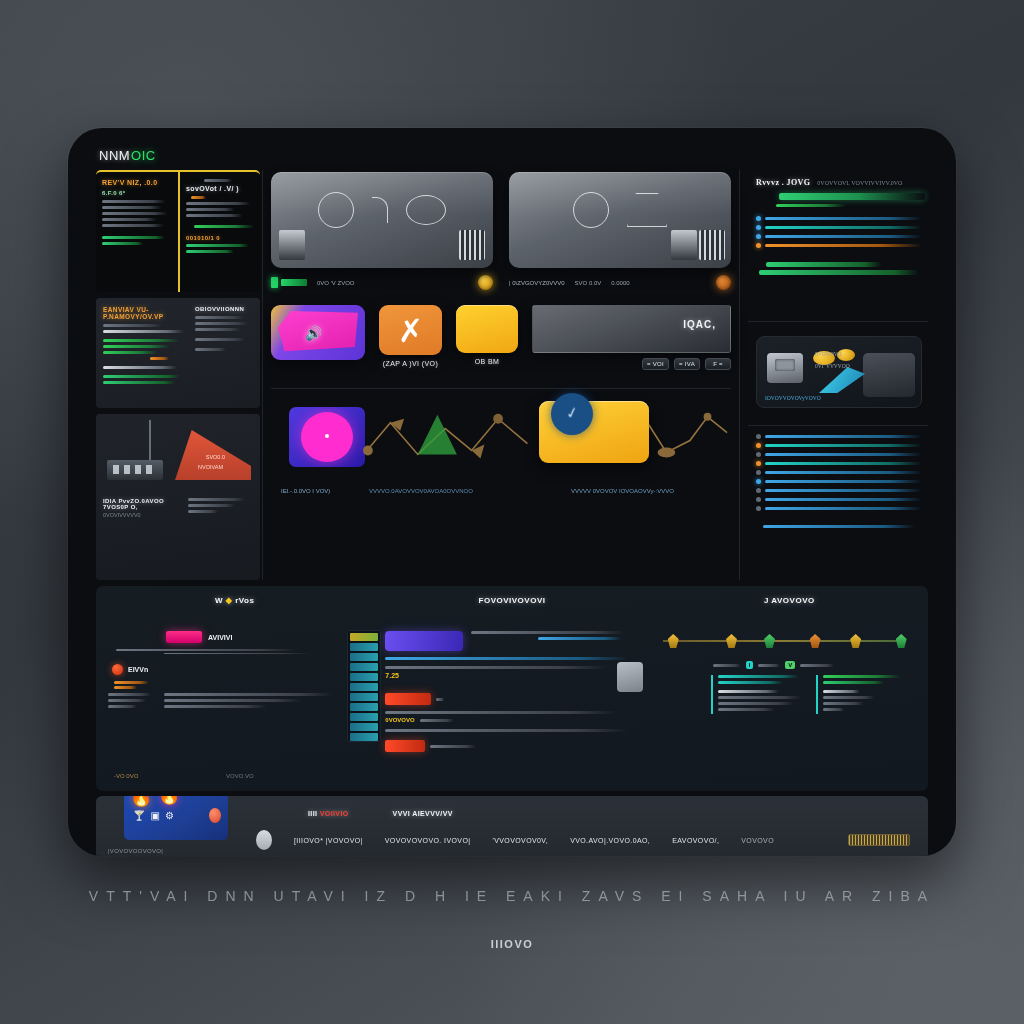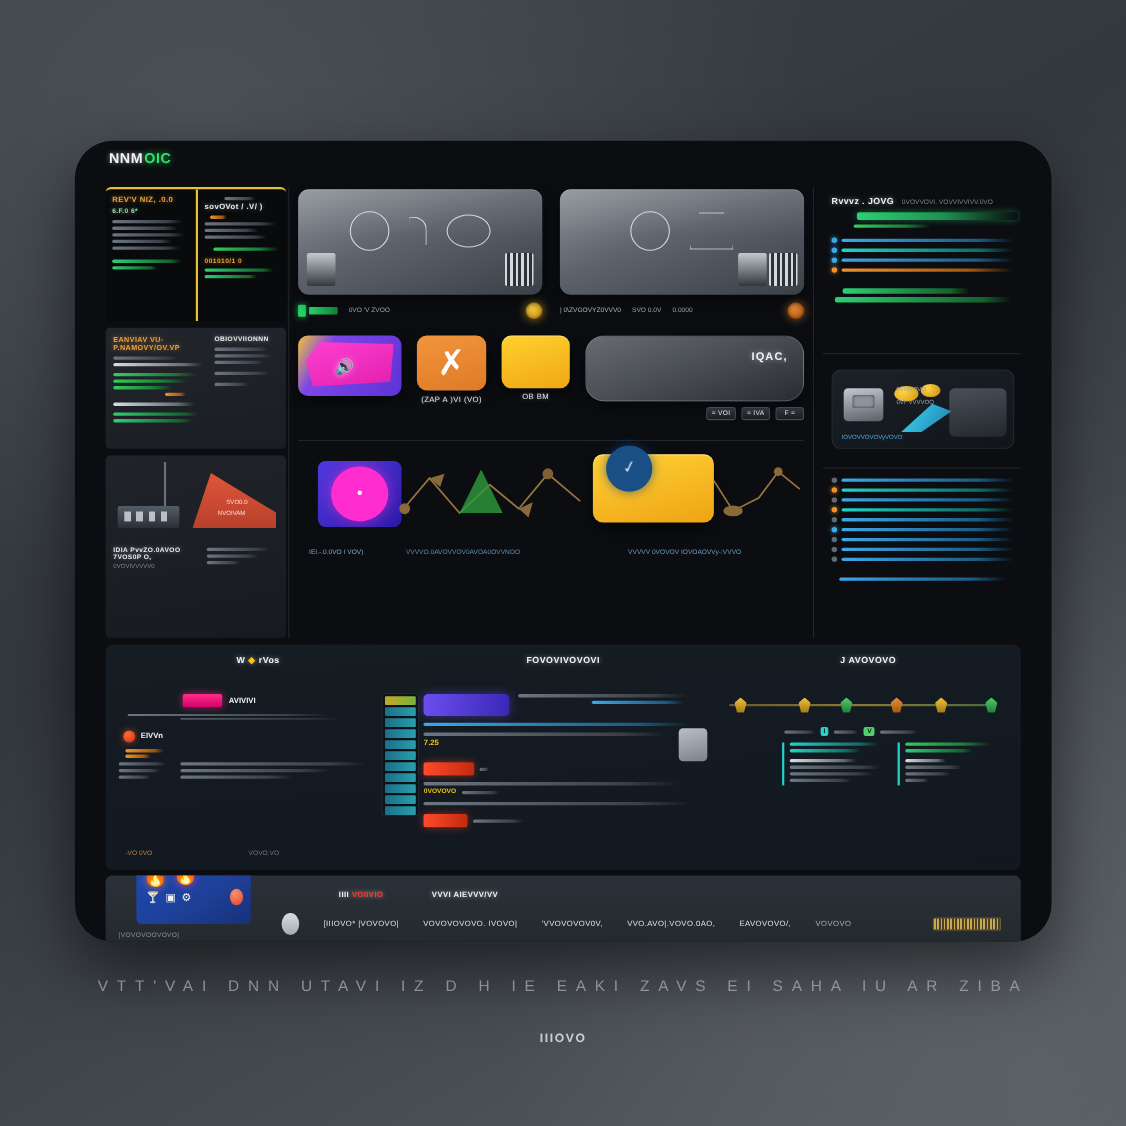--- a/index.html
+++ b/index.html
@@ -19,22 +19,22 @@
   .device {
     position: absolute; left: 68px; top: 128px;
     width: 888px; height: 728px;
     background: #0b0d11;
     border-radius: 34px;
     box-shadow: 0 26px 60px rgba(0,0,0,.55), 0 0 0 1px rgba(255,255,255,.035);
     overflow: hidden;
   }
 
   .logo {
-    position: absolute; left: 31px; top: 8px;
-    font-size: 13px; font-weight: 700; letter-spacing: .5px;
+    position: absolute; left: 31px; top: 20px;
+    font-size: 13px; font-weight: 400; letter-spacing: .5px;
     display: flex; gap: 1px; align-items: flex-start;
     filter: blur(.25px);
   }
   .logo .w { color: #f2f4f6; text-shadow: 0 0 5px rgba(255,255,255,.5); }
   .logo .g { color: #2fe36a; text-shadow: 0 0 7px rgba(47,227,106,.8); }
 
   
   .workspace {
     position: absolute; left: 28px; top: 42px;
     width: 832px; height: 410px;
@@ -141,21 +141,21 @@
   }
   .tile-mag-ico { position:absolute; z-index:3; left:34px; top:20px; color:#fff; font-size:14px;
                   font-weight:700; filter: blur(.4px); text-shadow:0 0 6px rgba(255,255,255,.6);}
   .tile-orange { width:63px; height:50px; background: linear-gradient(165deg,#f0963c,#e07a26); }
   .tile-orange:after { content:"✗"; position:absolute; inset:0; display:flex; align-items:center;
                        justify-content:center; color:#fff; font-size:30px; font-weight:300;
                        transform: rotate(-6deg) scaleX(1.1); }
   .tile-yellow { width:62px; height:48px;
                  background: linear-gradient(165deg,#ffd12e 0%, #f0a713 100%);
                  box-shadow: 0 5px 12px rgba(0,0,0,.5), inset 0 1px 0 rgba(255,255,255,.4); }
-  .tile-glass { flex:1; height:60px; border-radius:17px;
+  .tile-glass { flex:1; height:48px; border-radius:3px;
                 background: linear-gradient(160deg, rgba(190,196,204,.52), rgba(92,98,107,.38));
                 border:1px solid rgba(255,255,255,.13);
                 backdrop-filter: blur(2px); position:relative; }
   .glass-txt { position:absolute; right:14px; top:13px; font-size:10px; font-weight:700;
                color:#f0f3f6; letter-spacing:1px; filter: blur(.4px);
                text-shadow:0 0 5px rgba(255,255,255,.5); }
   .tile-cap { font-size:7px; color:#e6eaee; margin-top:5px; text-align:center;
               letter-spacing:.4px; filter: blur(.35px); text-shadow:0 0 4px rgba(255,255,255,.4);}
   .pill-row { display:flex; gap:5px; margin-top:5px; justify-content:flex-end;}
   .pill { height:12px; min-width:26px; border-radius:3px;
@@ -175,21 +175,21 @@
              background: linear-gradient(165deg,#ffd137,#efa412);
              box-shadow:0 6px 14px rgba(0,0,0,.5), inset 0 1px 0 rgba(255,255,255,.45);}
   .tl-card:after{ content:""; position:absolute; left:12px; top:-8px; width:42px; height:42px;
                   border-radius:50%; background:#1a4f86; box-shadow:0 0 10px rgba(20,70,130,.7);}
   .tl-card .bird{ position:absolute; z-index:3; left:27px; top:3px; color:#cfe2f5; font-size:15px;
                   transform:rotate(-12deg); filter: blur(.3px);}
   .tl-svg { position:absolute; inset:0; width:100%; height:100%; }
   .tl-cap { position:absolute; bottom:14px; left:10px; right:10px; display:flex; gap:8px; }
 
   
-  .col-right { padding-left:8px; display:flex; flex-direction:column; gap:0; }
+  .col-right { padding-left:8px; display:flex; flex-direction:column; gap:0;font-family:Liberation Serif, serif; }
   .rp { padding:8px 6px 8px 8px; border-bottom:1px solid #1f242a; }
   .rp-title { display:flex; align-items:baseline; gap:7px; margin-bottom:6px; }
   .rp-title b { font-size:8px; color:#f2f5f8; letter-spacing:.4px; filter: blur(.35px);
                 text-shadow:0 0 5px rgba(255,255,255,.5);}
   .rp-title s { font-size:6px; color:#7d858f; text-decoration:none; filter: blur(.3px);}
   .hl-band { height:7px; border-radius:2px; margin:5px 0 4px;
              background: linear-gradient(90deg,#2ecf73 0%, #1d8f4e 55%, rgba(20,90,50,0) 100%);
              box-shadow:0 0 7px rgba(46,207,115,.45); filter: blur(.3px);}
   .bullet-line { display:flex; align-items:center; gap:4px; margin-bottom:4px; }
   .bullet-line i { width:5px; height:5px; flex:none; border-radius:50%; background:#3fa7e8;

